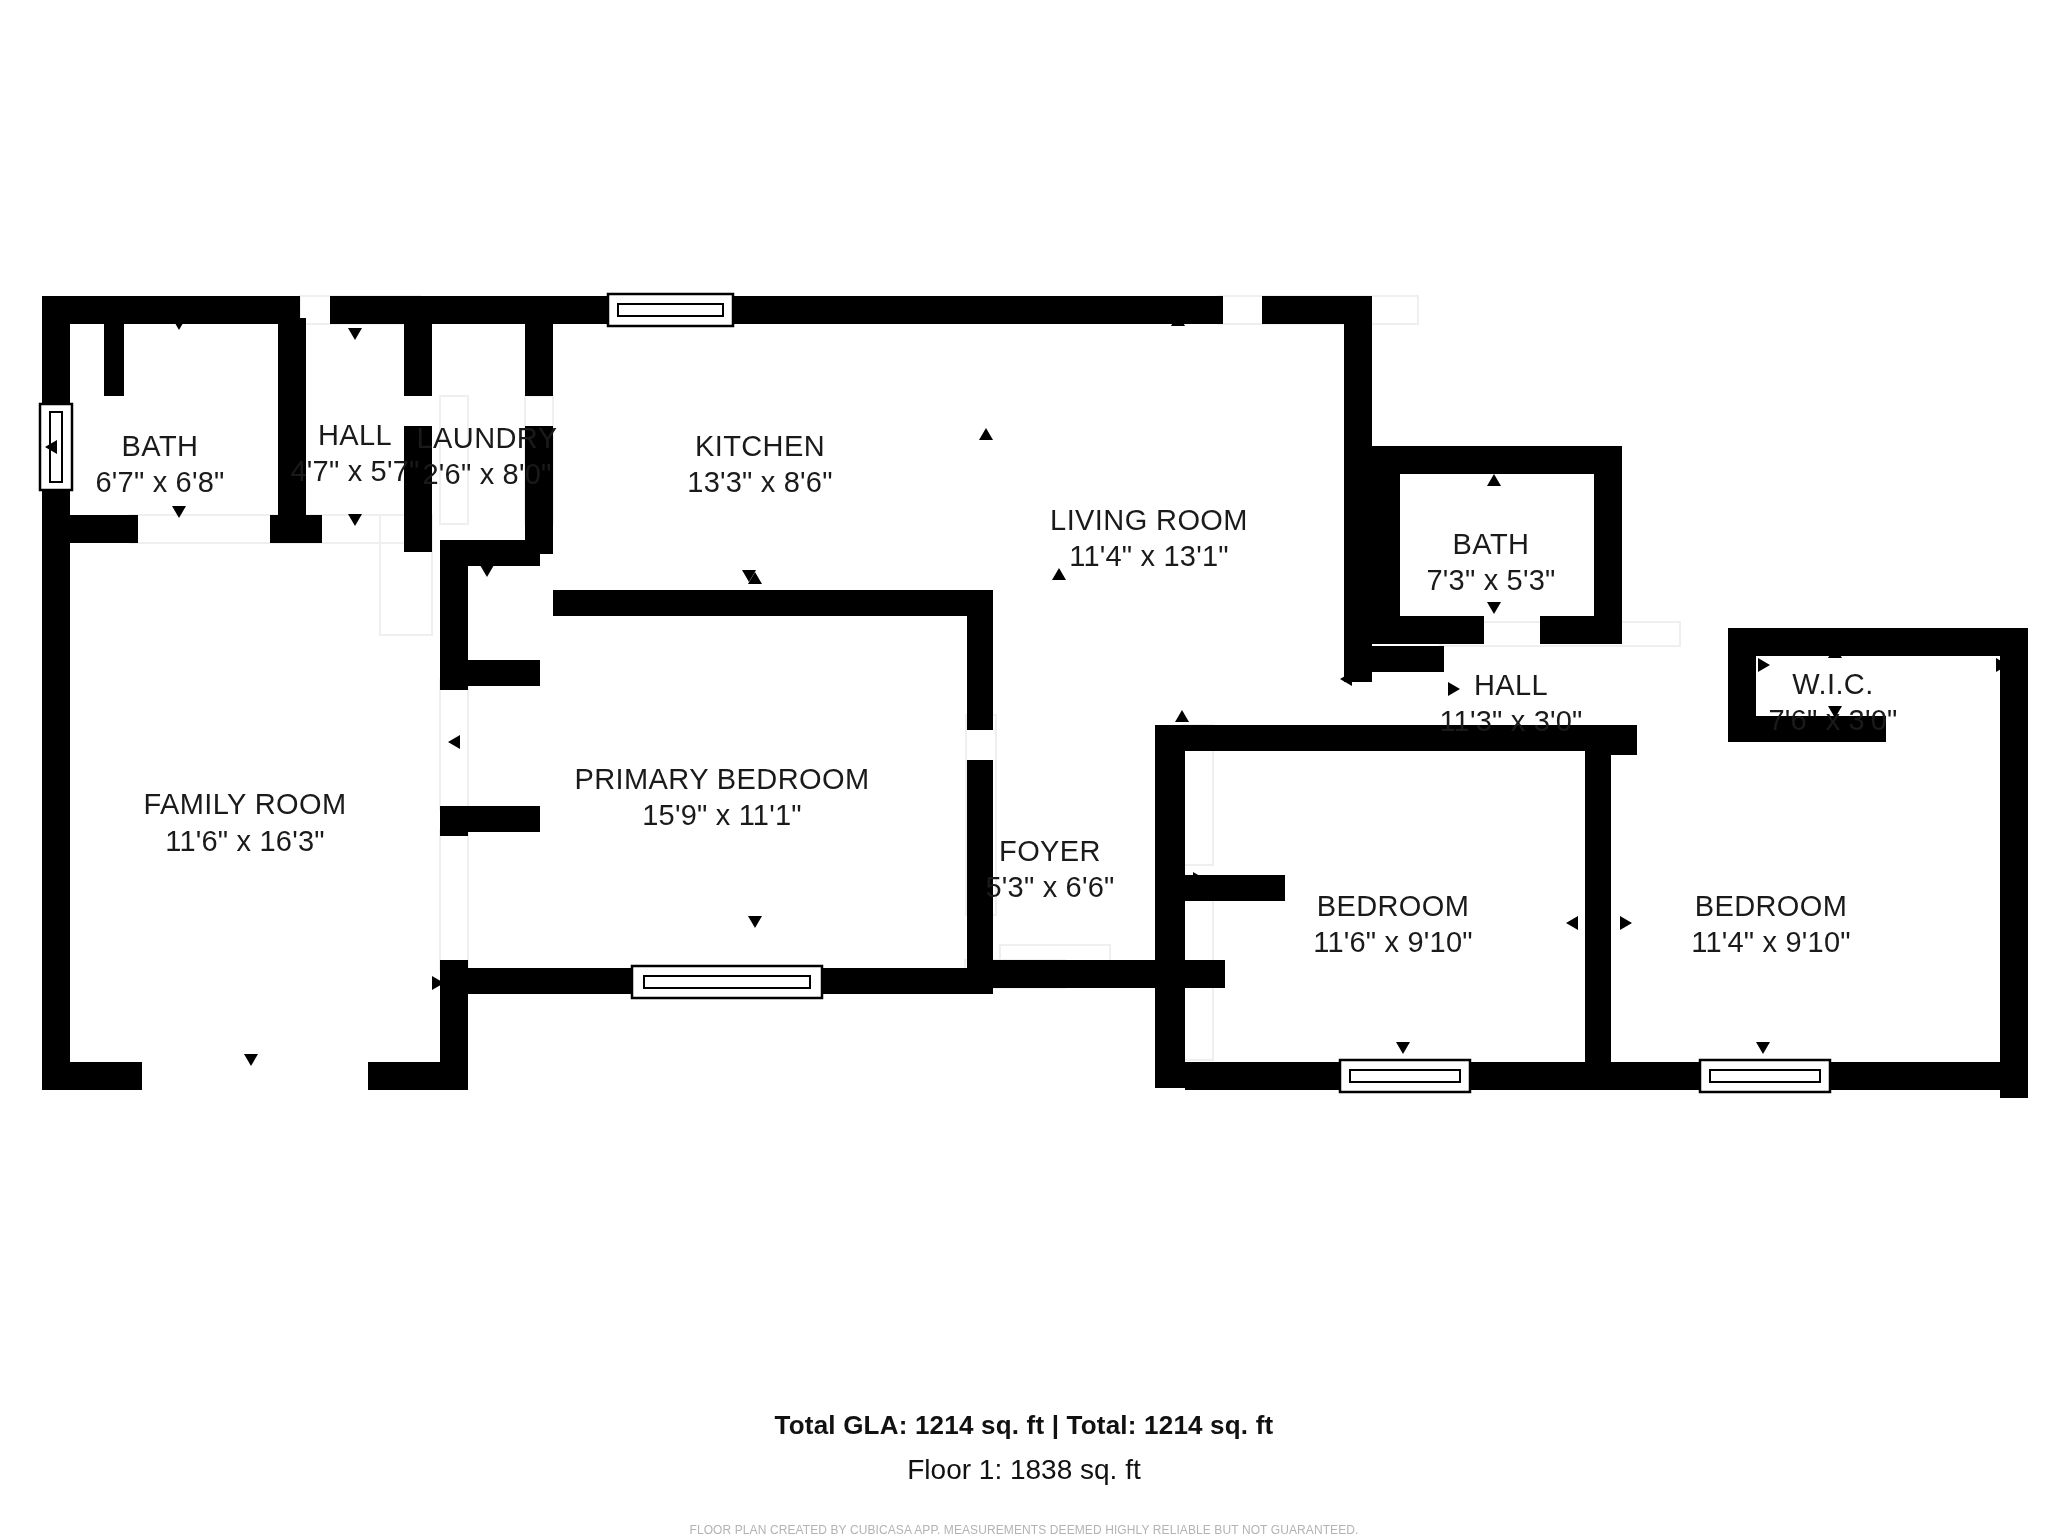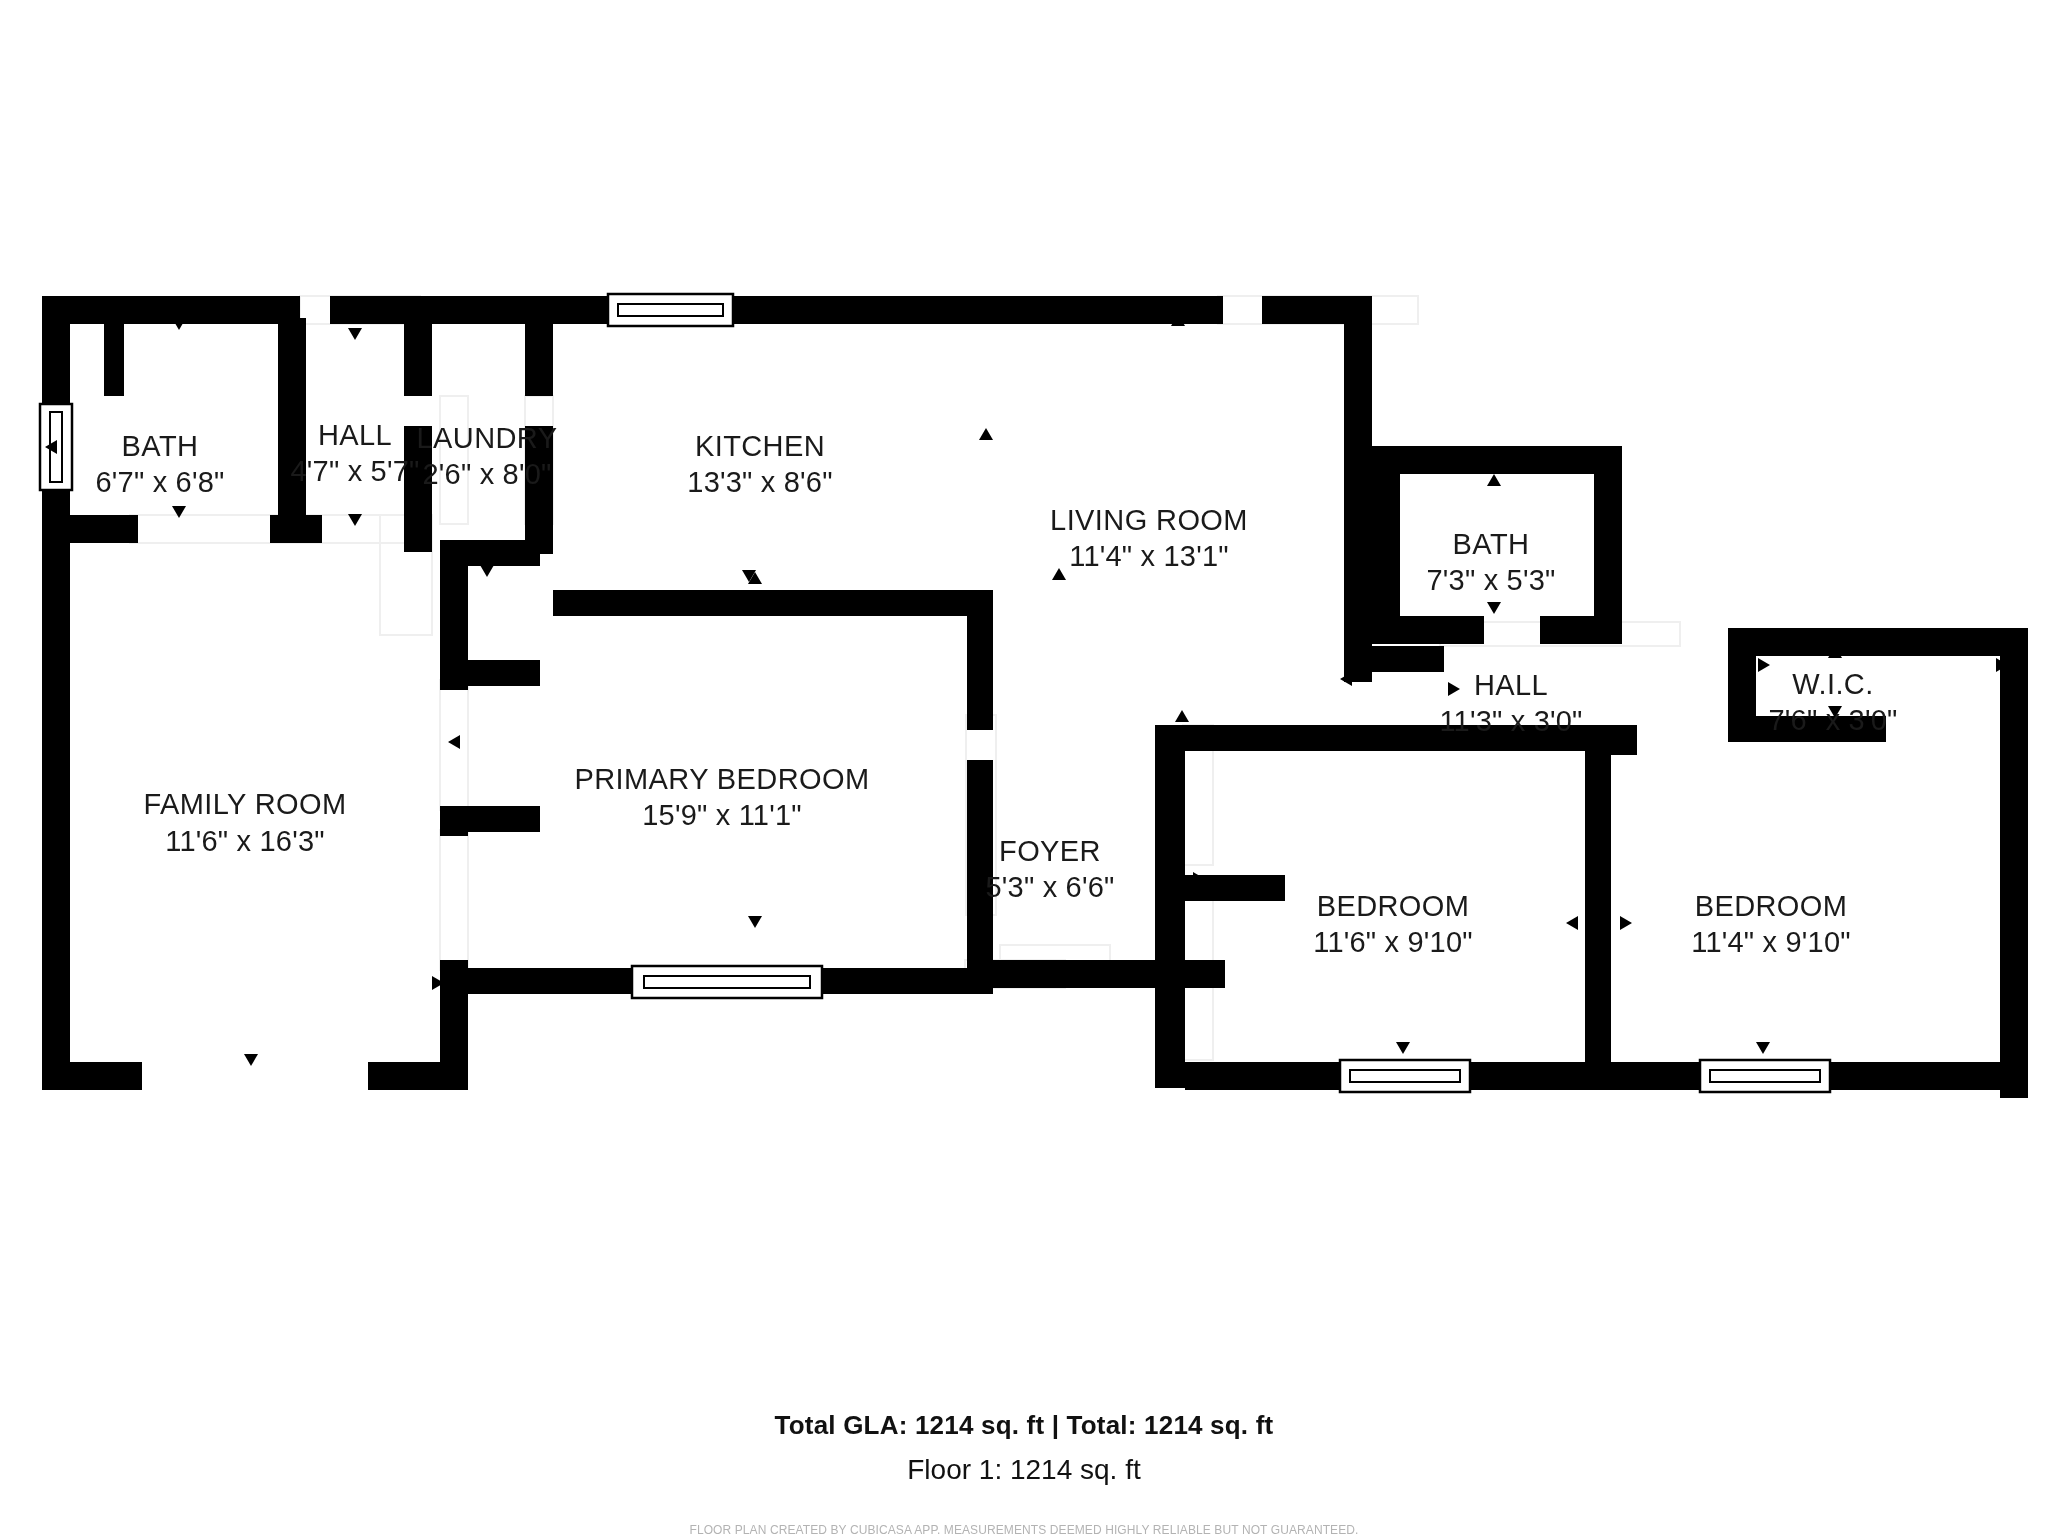--- a/index.html
+++ b/index.html
@@ -357,15 +357,15 @@
       <text class="room-dim" x="1771" y="944">11'4" x 9'10"</text>
     </g>
 
   </g>
 
 </svg>
 </div>
 
 <div id="footer">
   <p class="total-line">Total GLA: 1214 sq. ft  |  Total: 1214 sq. ft</p>
-  <p class="floor-line">Floor 1: 1214 sq. ft</p>
+  <p class="floor-line">Floor 1: 1838 sq. ft</p>
   <p class="credit-line">FLOOR PLAN CREATED BY CUBICASA APP. MEASUREMENTS DEEMED HIGHLY RELIABLE BUT NOT GUARANTEED.</p>
 </div>
 
 </body></html>

